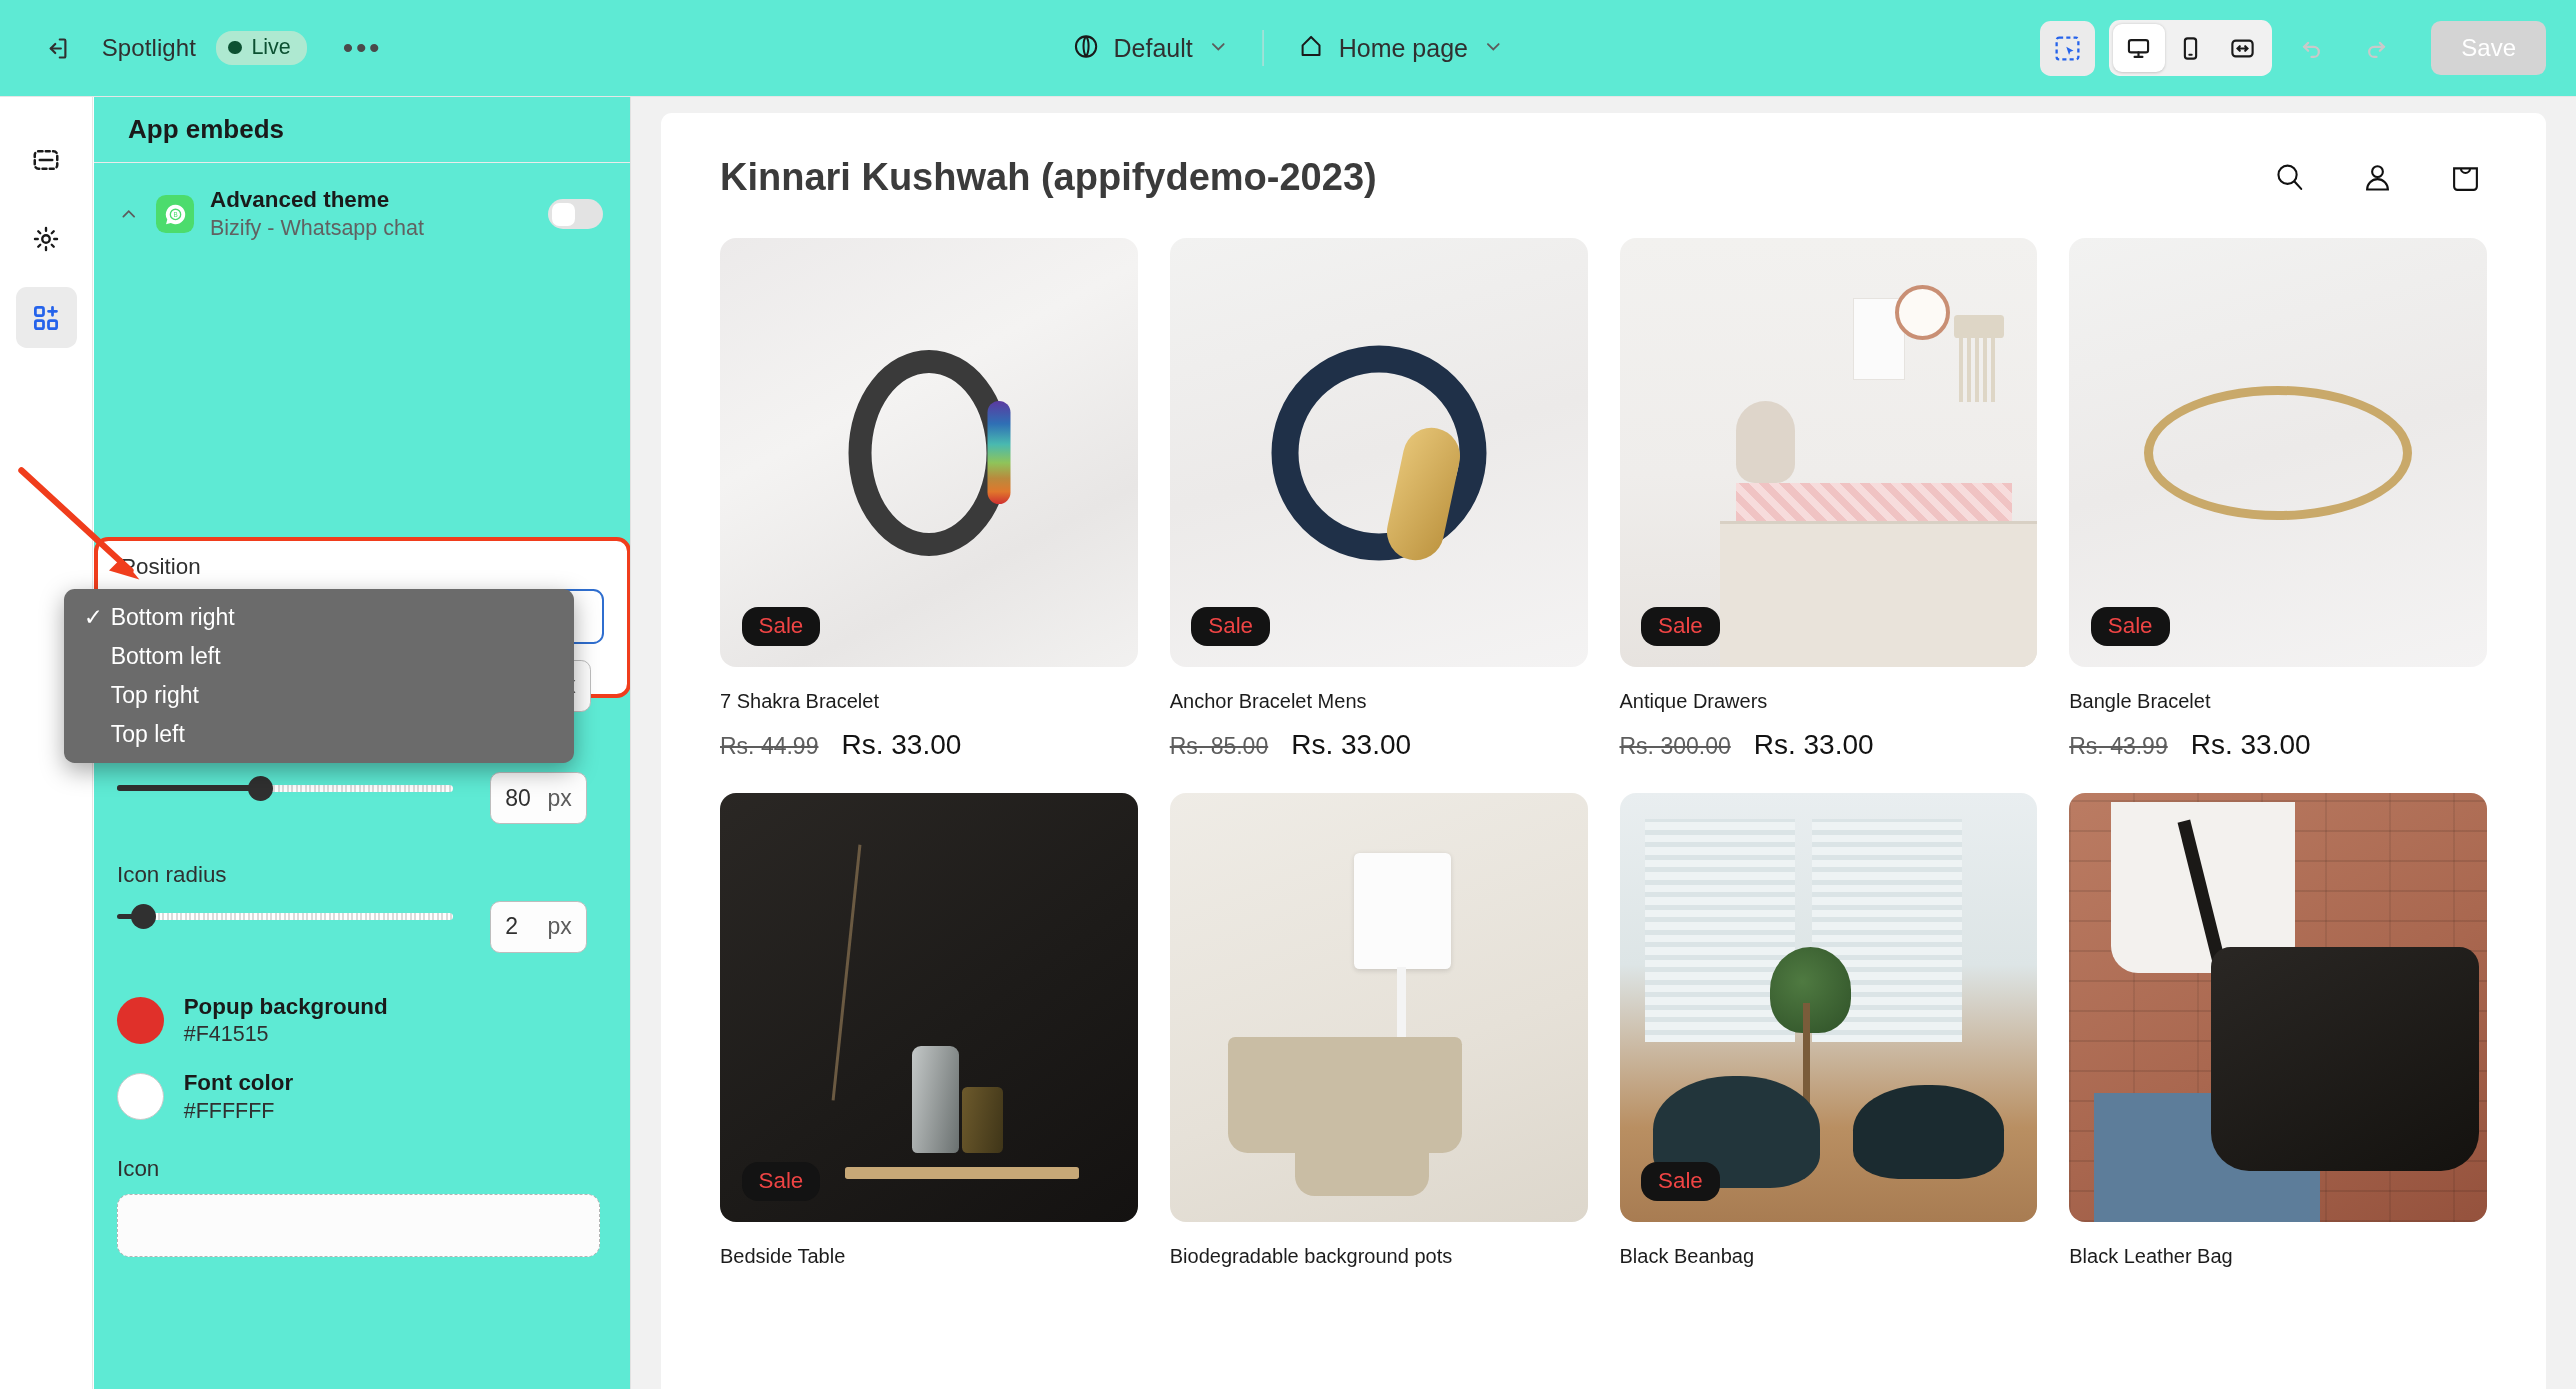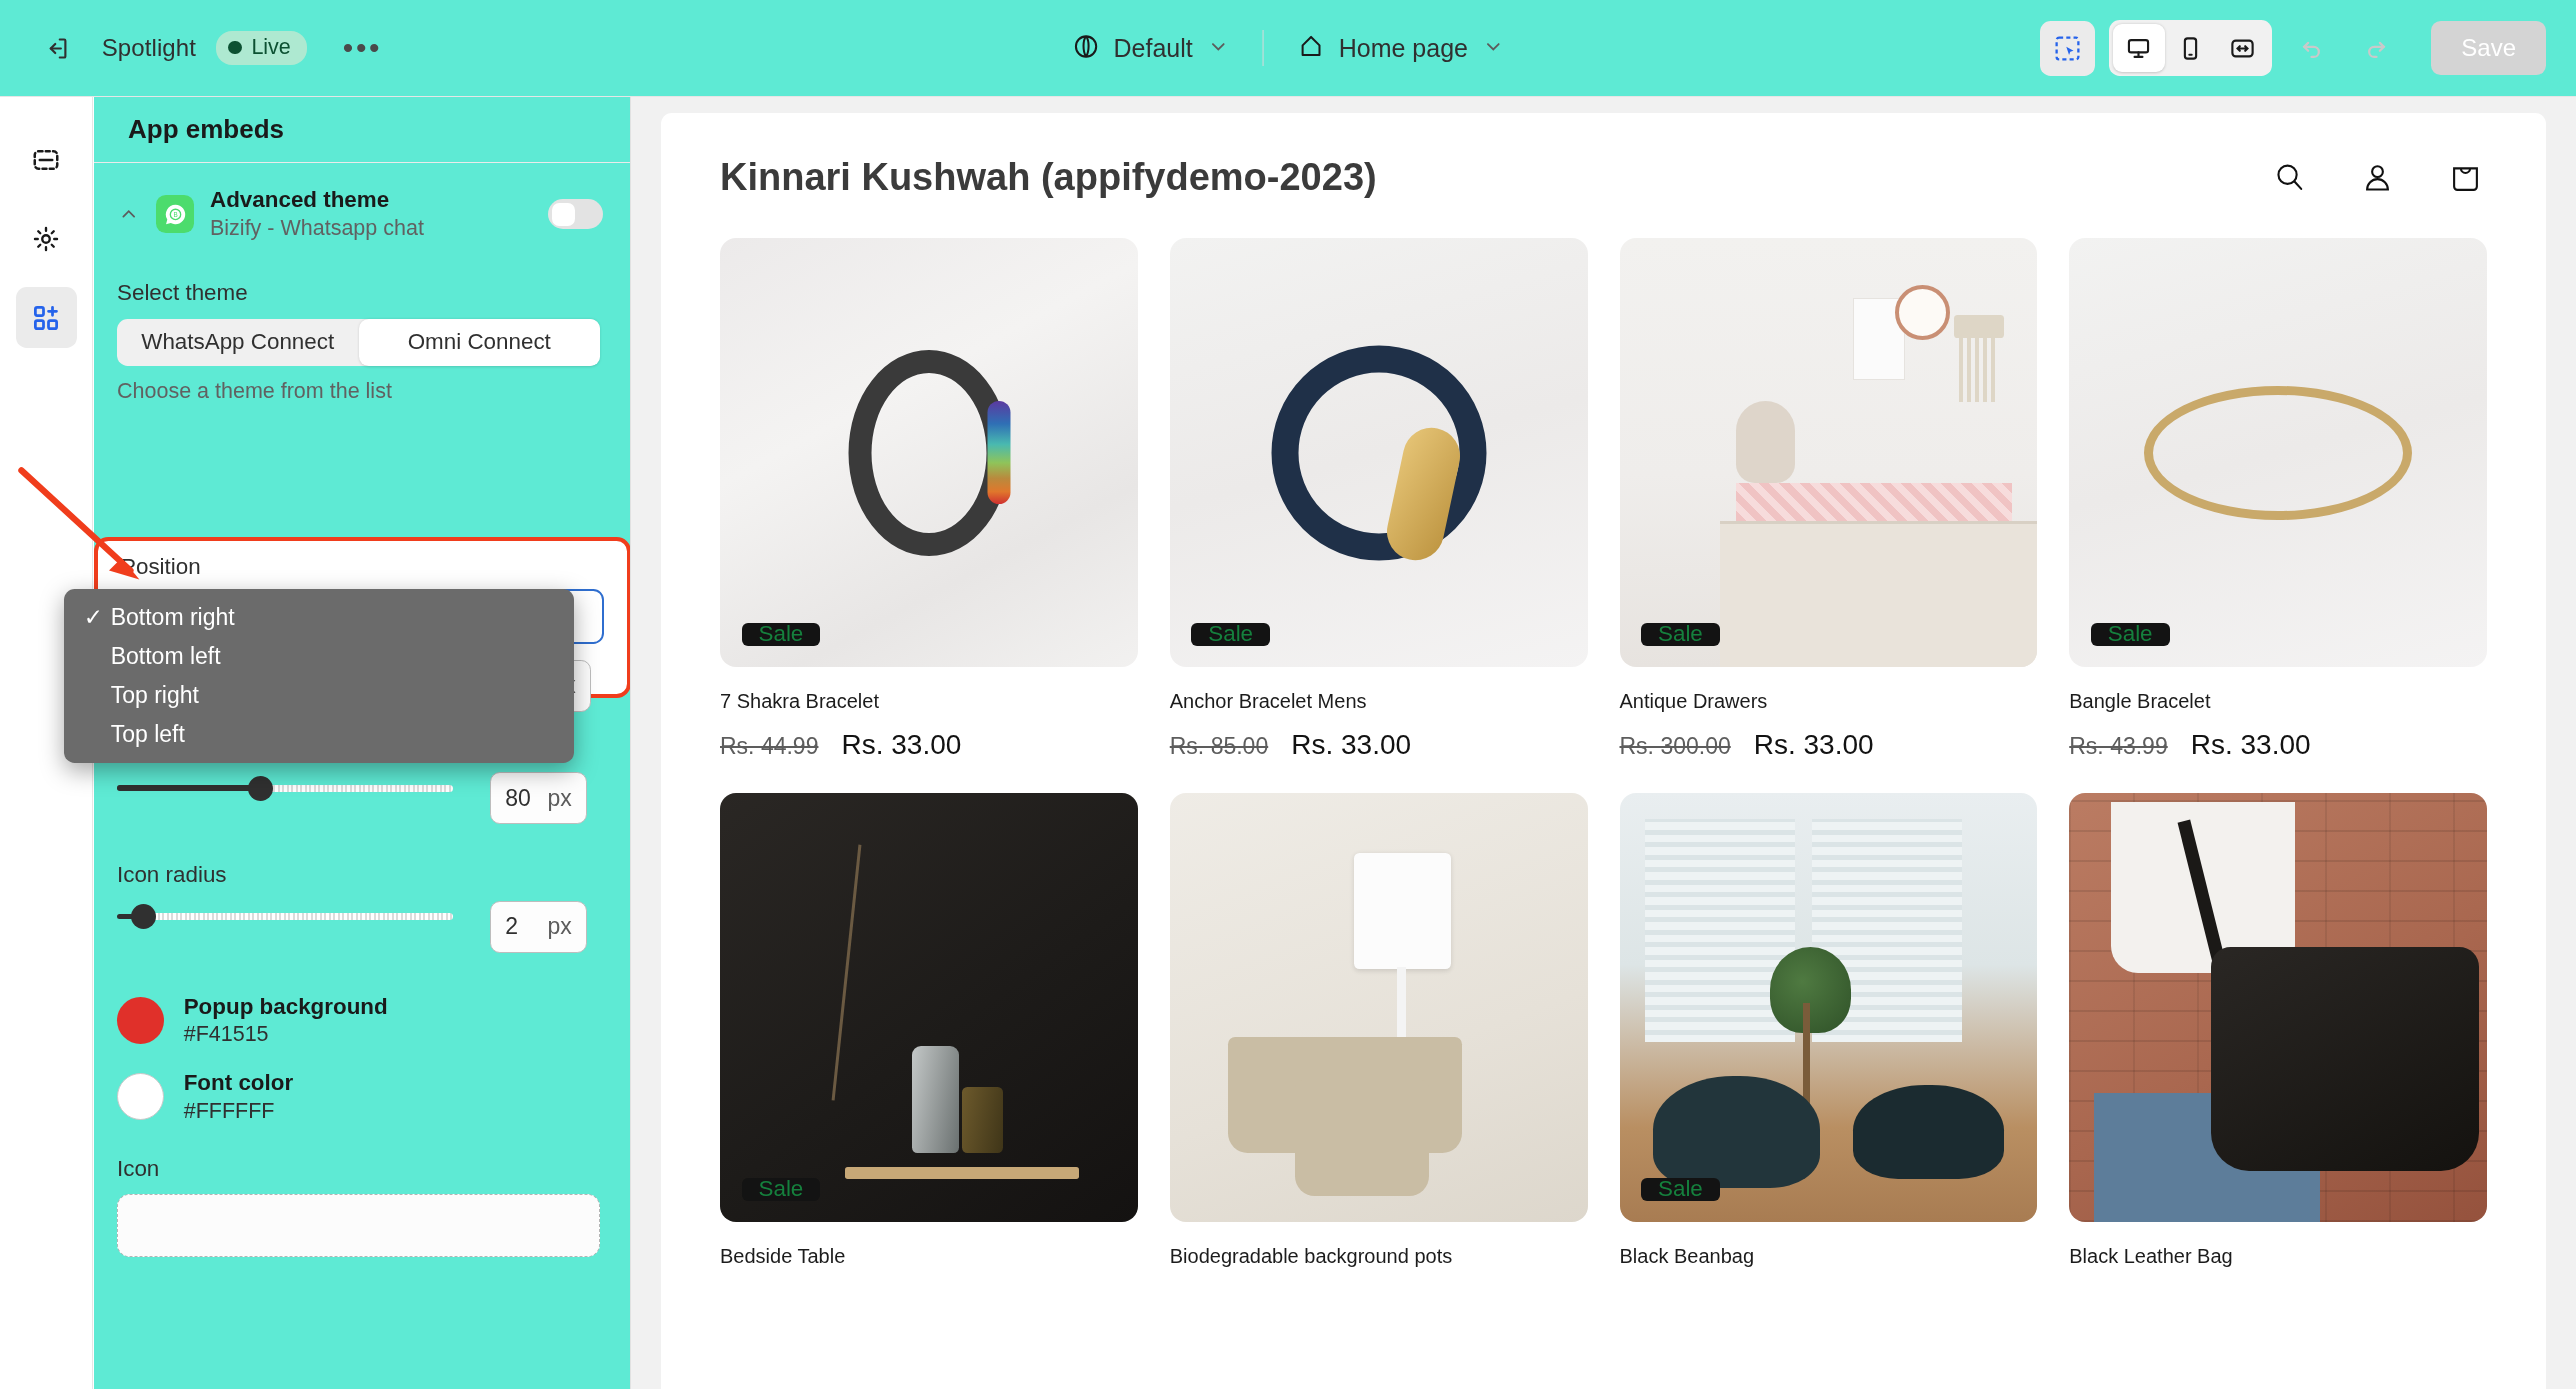--- a/index.html
+++ b/index.html
@@ -186,22 +186,22 @@
 
   #grid {
     display: grid; grid-template-columns: repeat(4, 1fr); gap: 32px;
     padding: 39px 59px 0 59px;
   }
   .card { width: 100%; }
   .card-img {
     position: relative; width: 100%; height: 429px; border-radius: 16px; overflow: hidden;
   }
   .sale-badge {
-    position: absolute; left: 21.5px; bottom: 21.5px; background: #131313; color: #15803d;
-    font-size: 22.4px; padding: 0 17px; border-radius: 6px; line-height: 1;
+    position: absolute; left: 21.5px; bottom: 21.5px; background: #131313; color: #ef4444;
+    font-size: 22.4px; padding: 8px 17px; border-radius: 16px; line-height: 1;
   }
   .card-name { font-size: 20px; color: #1c1c1c; margin-top: 23px; }
   .card-prices { display: flex; align-items: baseline; gap: 23px; margin-top: 16px; }
   .price-old { font-size: 23px; color: #5d5d5d; text-decoration: line-through; }
   .price-new { font-size: 28px; color: #121212; }
 
   
   .ph { width: 100%; height: 100%; position: relative; }
   .ph-marble { background: linear-gradient(152deg,#eceaea 0%,#f4f3f2 38%,#e8e6e5 72%,#f2f1f0 100%); }
   .ph-white  { background: linear-gradient(165deg,#f2f2f1 0%,#eceae9 50%,#f4f3f3 100%); }
@@ -411,28 +411,20 @@
     </span>
     <span id="embed-texts">
       <span id="embed-title">Advanced theme</span><br>
       <span id="embed-sub">Bizify - Whatsapp chat</span>
     </span>
     <span id="embed-toggle">
       <span id="embed-toggle-knob"></span>
     </span>
   </div>
 
-  <div class="sb-body">
-    <div class="field-label">Select theme</div>
-    <div id="segmented">
-      <div class="seg">WhatsApp Connect</div>
-      <div class="seg active">Omni Connect</div>
-    </div>
-    <div class="helper">Choose a theme from the list</div>
-  </div>
 
   <div id="position-block">
     <div id="position-label">Position</div>
     <div id="position-select"></div>
     <div class="slider-row" style="margin-top:16px;">
       <div class="track-wrap">
         <div class="track-filled" style="width:9px;"></div>
         <div class="track-rest" style="left:9px; right:0;"></div>
         <div class="knob" style="left:0px;"></div>
       </div>

